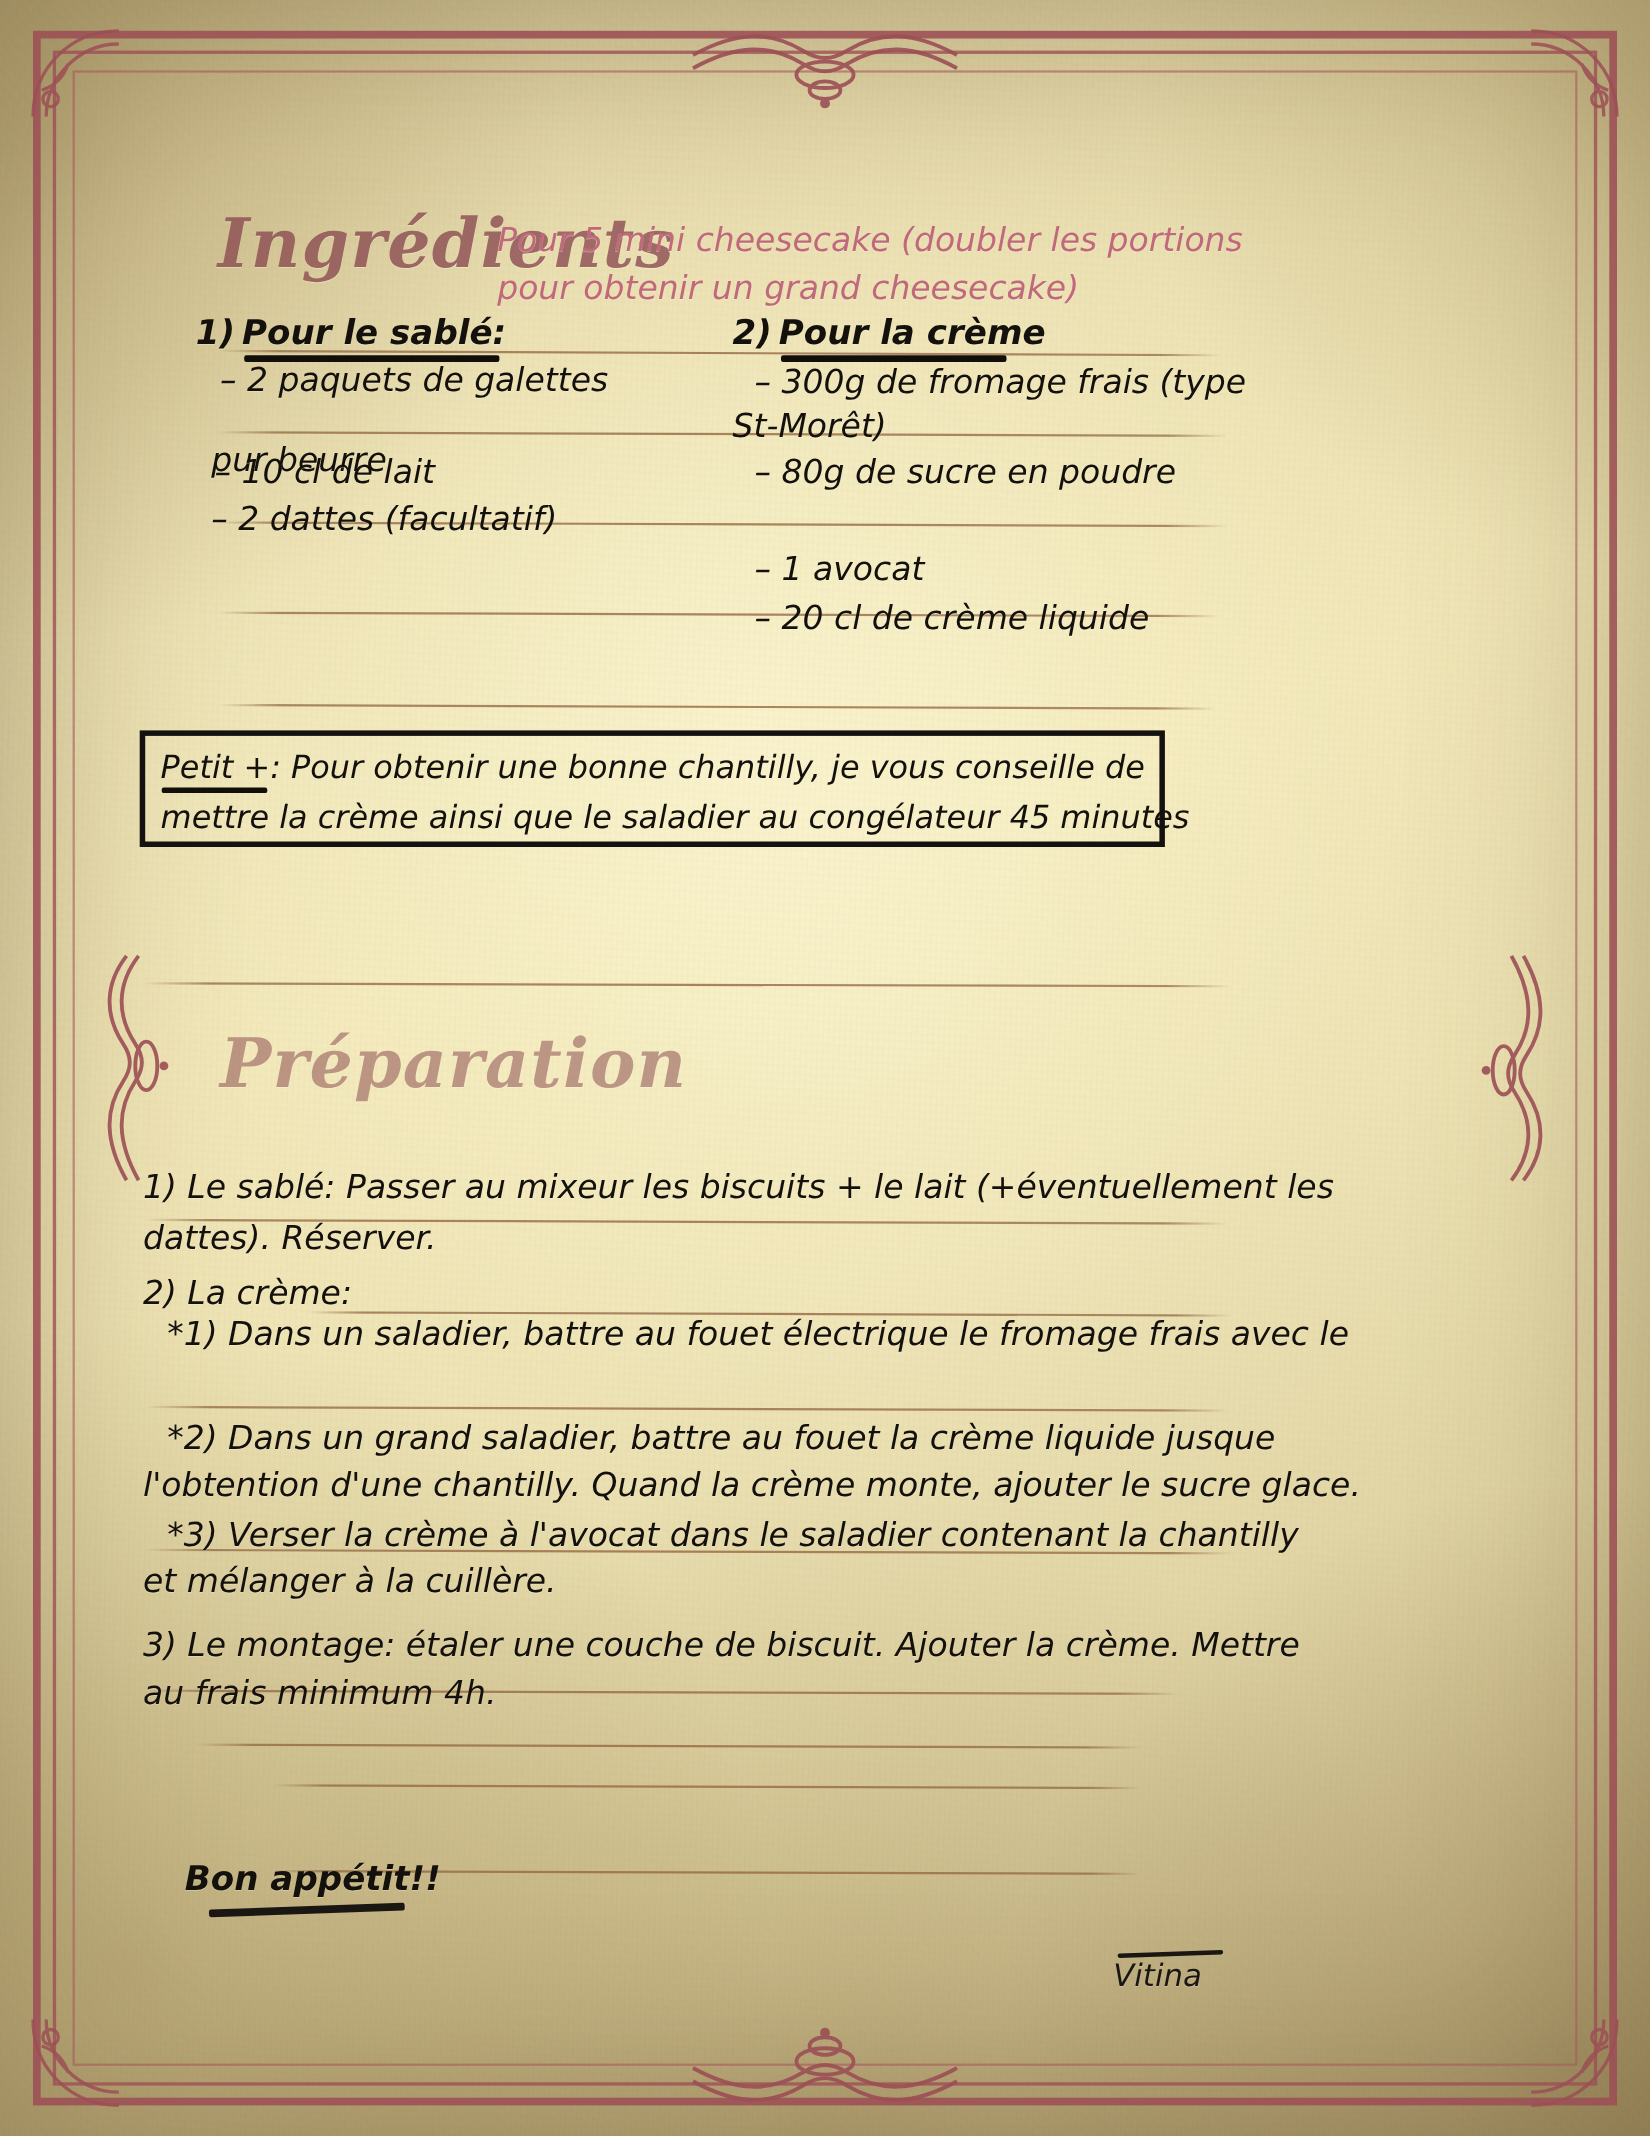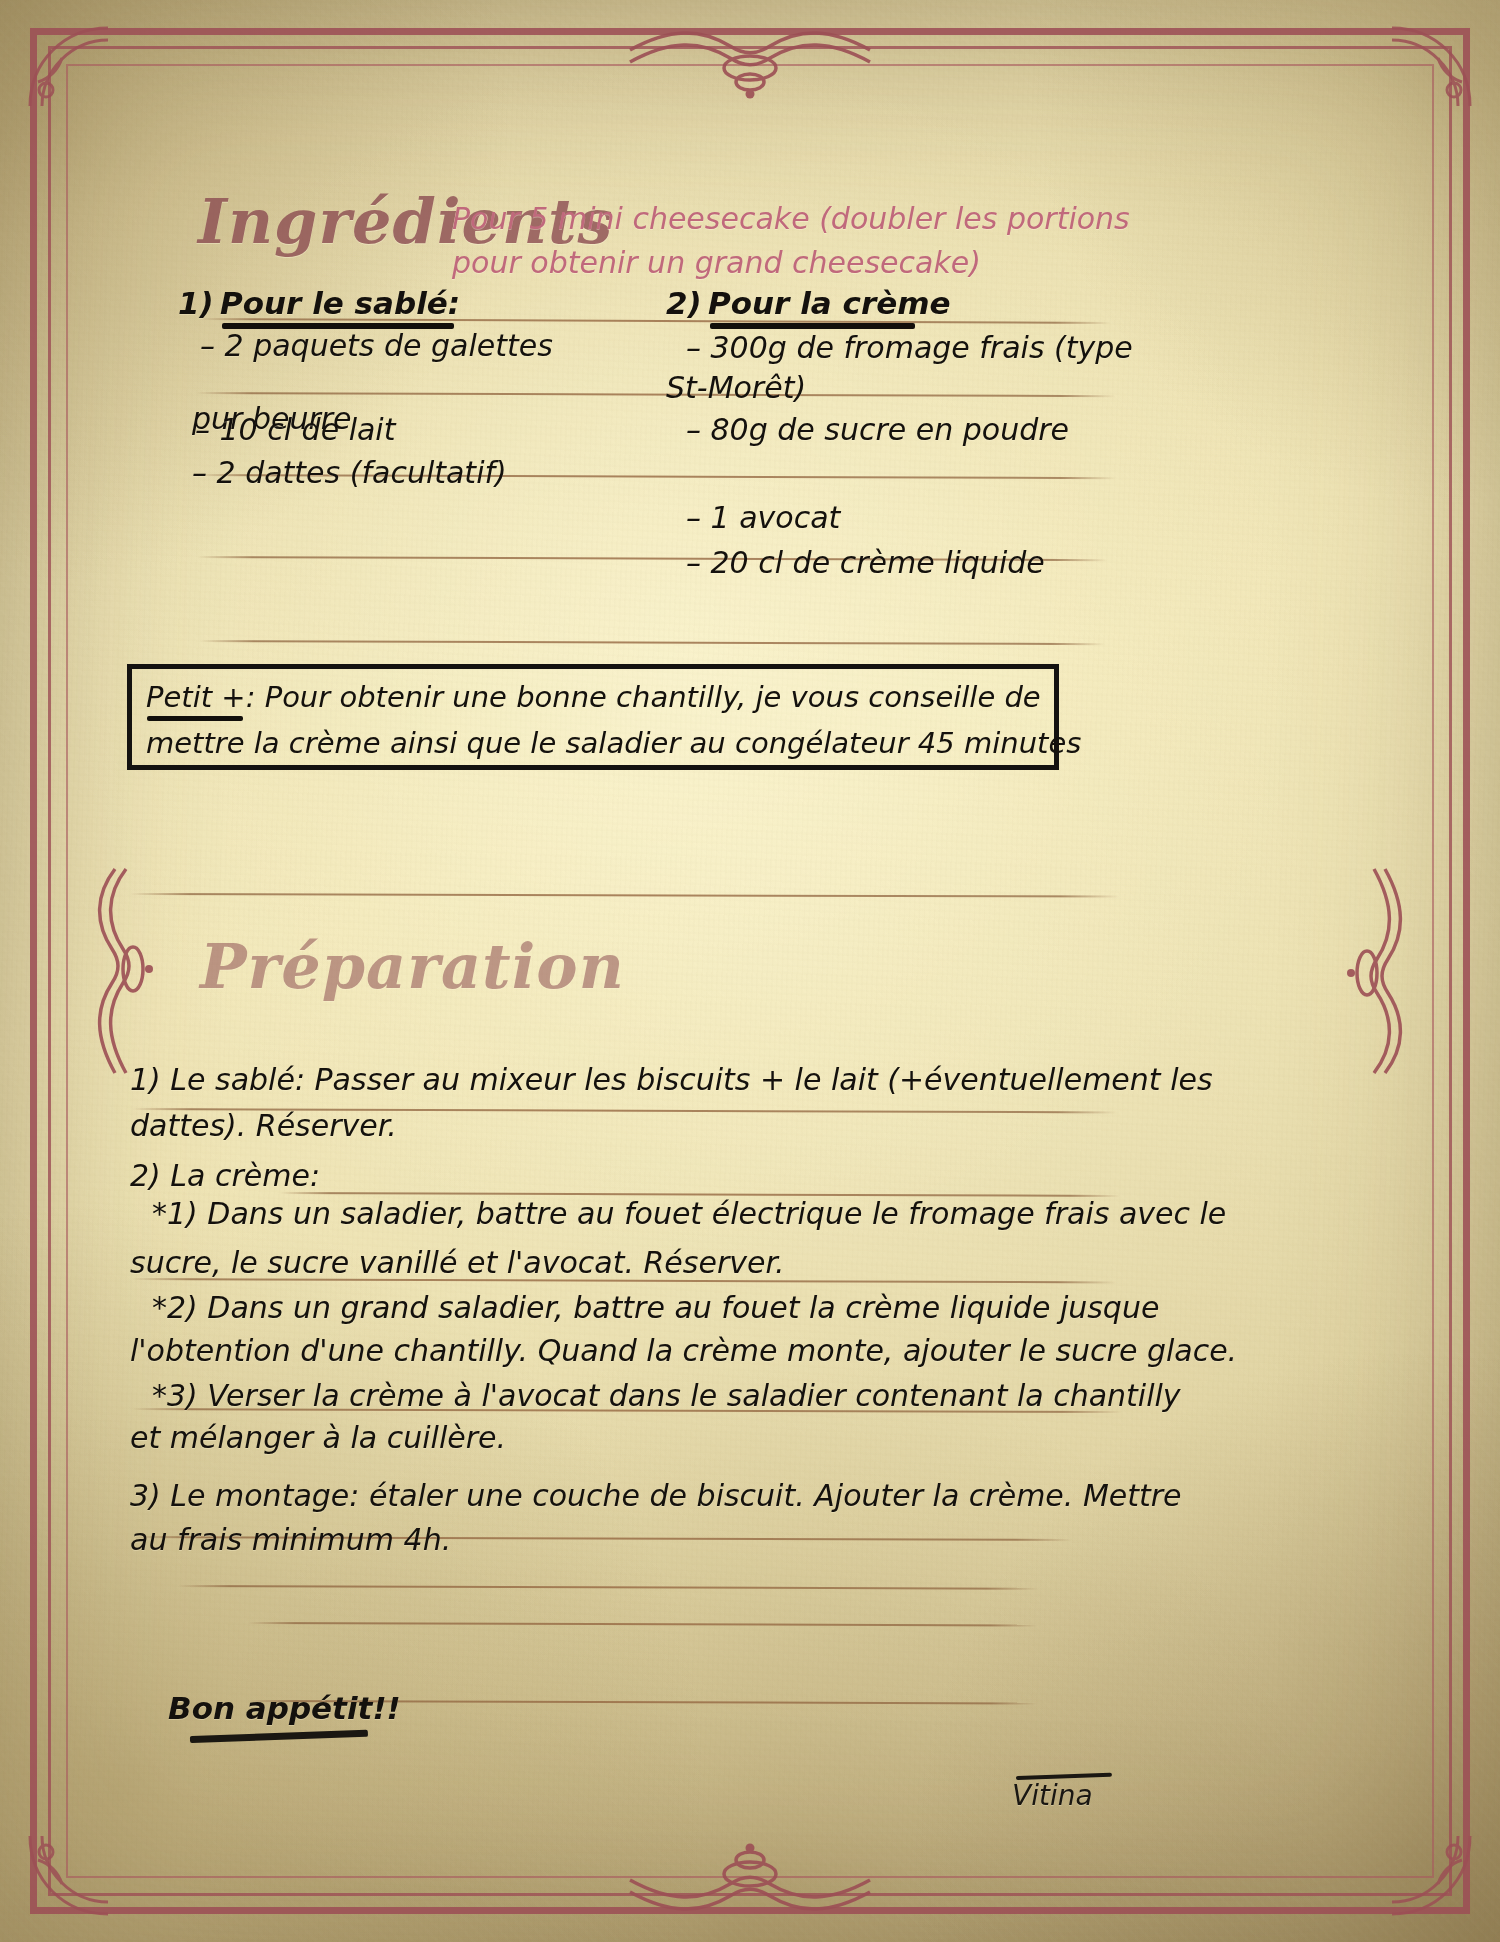--- a/index.html
+++ b/index.html
@@ -339,21 +339,20 @@
     <div class="tip-line" id="tip-l2">mettre la crème ainsi que le saladier au congélateur 45 minutes</div>
 
     <div class="script-title" id="preparation-title">Préparation</div>
 
     <div class="hand prep" style="left:130px; top:1062px;">1) Le sablé: Passer au mixeur les biscuits + le lait (+éventuellement les</div>
     <div class="hand prep" style="left:130px; top:1108px;">dattes). Réserver.</div>
 
     <div class="hand prep" style="left:130px; top:1158px;">2) La crème:</div>
 
     <div class="hand prep" style="left:152px; top:1178px;margin-top:18px;">*1) Dans un saladier, battre au fouet électrique le fromage frais avec le</div>
-    <div class="hand prep" style="left:130px; top:1245px;">sucre, le sucre vanillé et l'avocat. Réserver.</div>
 
     <div class="hand prep" style="left:152px; top:1290px;">*2) Dans un grand saladier, battre au fouet la crème liquide jusque</div>
     <div class="hand prep" style="left:130px; top:1333px;">l'obtention d'une chantilly. Quand la crème monte, ajouter le sucre glace.</div>
 
     <div class="hand prep" style="left:152px; top:1378px;">*3) Verser la crème à l'avocat dans le saladier contenant la chantilly</div>
     <div class="hand prep" style="left:130px; top:1420px;">et mélanger à la cuillère.</div>
 
     <div class="hand prep" style="left:130px; top:1478px;">3) Le montage: étaler une couche de biscuit. Ajouter la crème. Mettre</div>
     <div class="hand prep" style="left:130px; top:1522px;">au frais minimum 4h.</div>
 

